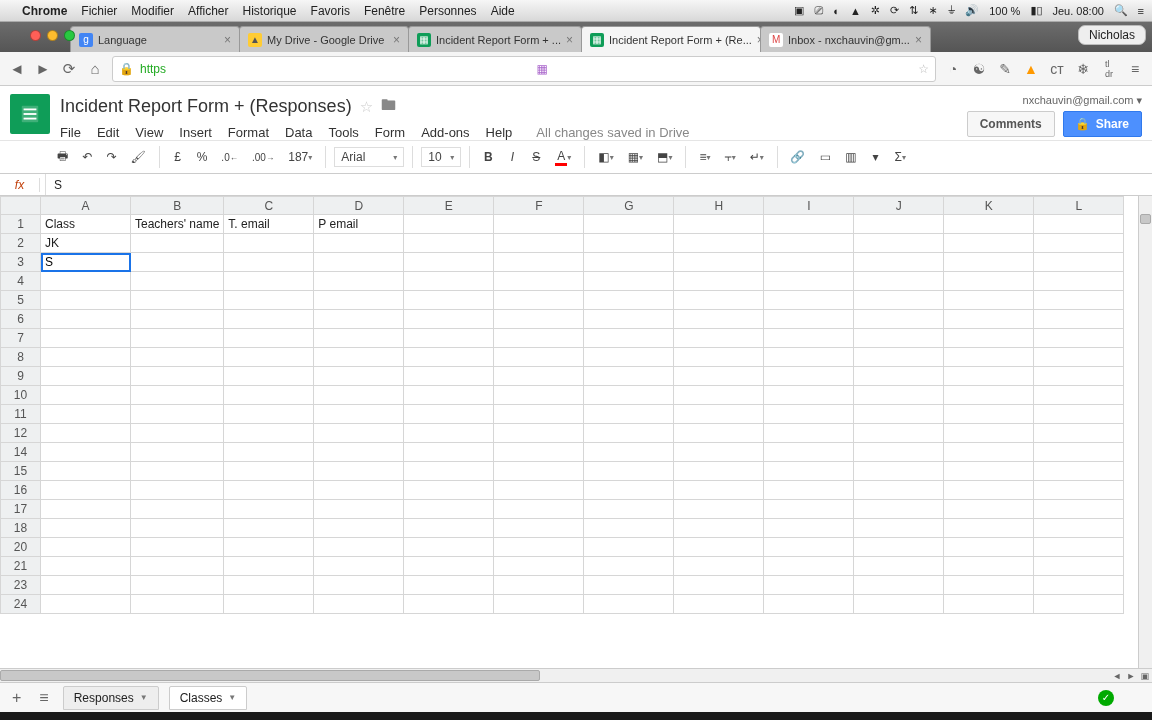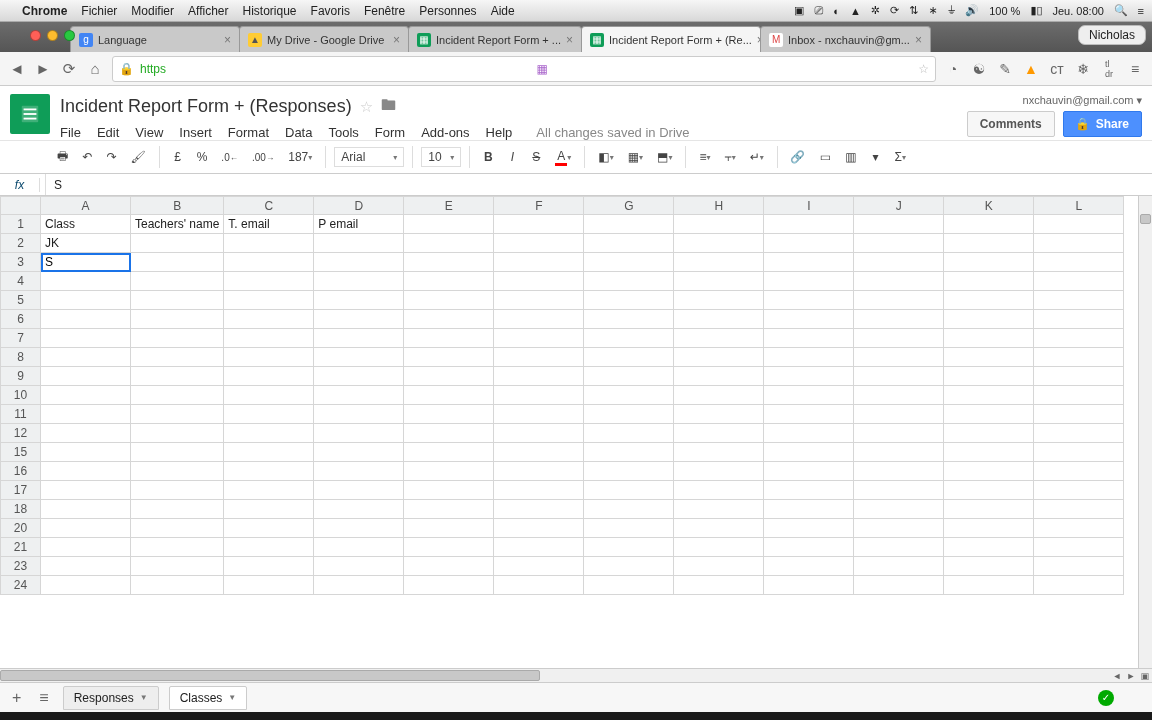--- a/index.html
+++ b/index.html
@@ -50,21 +50,21 @@
   .btn.share { background:#4d90fe; color:#fff; border-color:#3079ed; display:flex; align-items:center; gap:5px; }
 
   .toolbar { height:34px; border-top:1px solid #e5e5e5; border-bottom:1px solid #ccc; display:flex; align-items:center; padding:0 12px 0 52px; gap:4px; font-size:12px; color:#444; }
   .tb { padding:3px 5px; display:flex; align-items:center; justify-content:center; min-width:20px; height:24px; }
   .sep { width:1px; height:22px; background:#ddd; margin:0 4px; }
   .font-sel { border:1px solid #ddd; padding:2px 6px; width:70px; display:flex; align-items:center; justify-content:space-between; }
   .size-sel { border:1px solid #ddd; padding:2px 6px; width:40px; display:flex; align-items:center; justify-content:space-between; }
   .tri { font-size:8px; color:#777; }
 
   .fxrow { height:22px; border-bottom:1px solid #ccc; display:flex; align-items:center; font-size:12px; }
-  .fxrow .fx { width:40px; text-align:center; color:#0c4a6e; font-style:italic; border-right:1px solid #ddd; }
+  .fxrow .fx { width:40px; text-align:center; color:#c2410c; font-style:italic; border-right:1px solid #ddd; }
   .fxrow .cellval { padding-left:8px; }
 
   
   .gridwrap { flex:1; position:relative; overflow:hidden; background:#fff; }
   table.grid { border-collapse:collapse; table-layout:fixed; }
   .grid th, .grid td { border:1px solid #d6d6d6; height:19px; font-size:12px; padding:0 4px; text-align:left; background:#fff; overflow:hidden; white-space:nowrap; }
   .grid thead th { background:#eef0f1; text-align:center; color:#555; font-weight:normal; height:18px; position:sticky; top:0; }
   .grid .rh { background:#eef0f1; text-align:center; color:#555; width:40px; position:sticky; left:0; }
   .corner { background:#eef0f1; width:40px; }
   .editing { outline:2px solid #1a73e8; outline-offset:-2px; background:#fff; }
@@ -476,20 +476,35 @@
               <td></td>
               <td></td>
               <td></td>
               <td></td>
               <td></td>
               <td></td>
               <td></td>
               <td></td>
             </tr>
             <tr>
+              <td class="rh">14</td>
+              <td></td>
+              <td></td>
+              <td></td>
+              <td></td>
+              <td></td>
+              <td></td>
+              <td></td>
+              <td></td>
+              <td></td>
+              <td></td>
+              <td></td>
+              <td></td>
+            </tr>
+            <tr>
               <td class="rh">15</td>
               <td></td>
               <td></td>
               <td></td>
               <td></td>
               <td></td>
               <td></td>
               <td></td>
               <td></td>
               <td></td>

